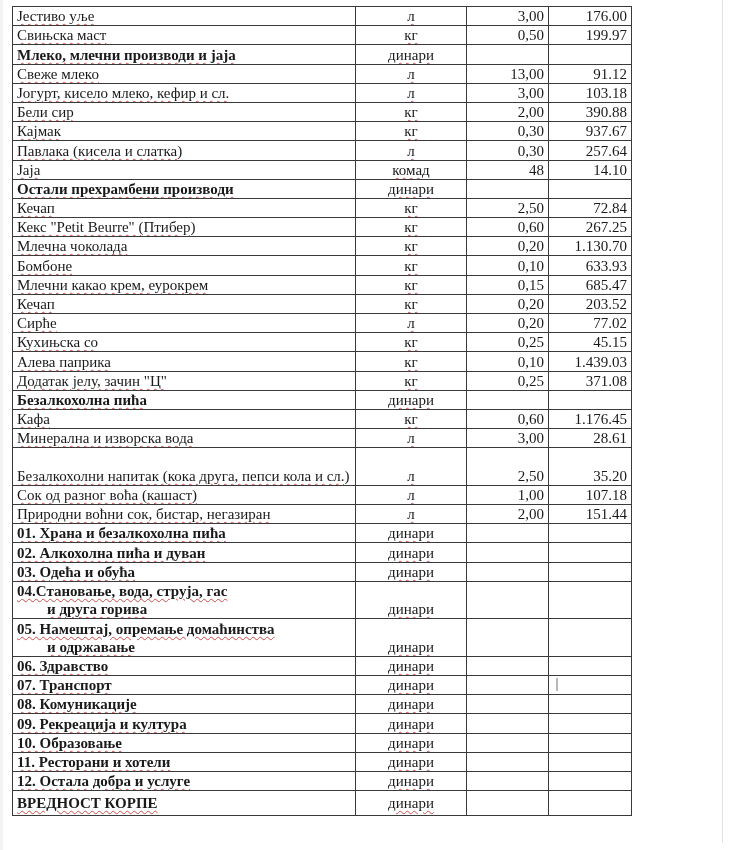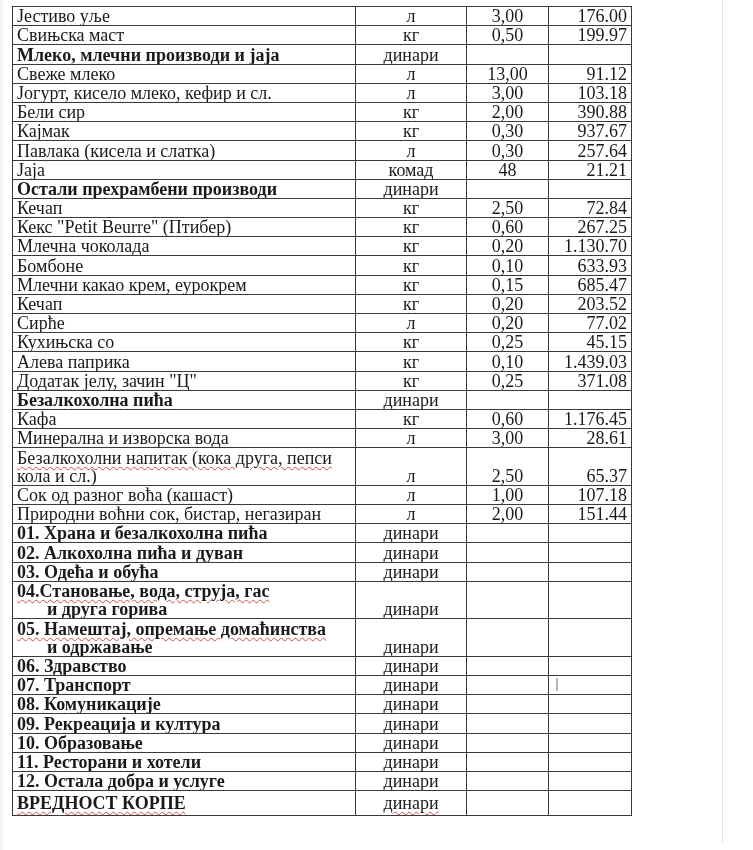--- a/index.html
+++ b/index.html
@@ -1,30 +1,30 @@
 <!DOCTYPE html>
 <html><head>
 <meta charset="utf-8">
 <style>
   html, body { margin: 0; padding: 0; background: #ffffff; }
   body { width: 753px; height: 850px; overflow: hidden; position: relative;
          font-family: "Liberation Serif", serif; color: #1a1a1a; }
   .page-edge { position: absolute; left: 0; top: 0; width: 3px; height: 850px; background: #f3f3f3; }
   .right-edge { position: absolute; left: 722px; top: 0; width: 1px; height: 843px; background: #e2e2e2; }
   table.basket { position: absolute; left: 12px; top: 6px; border-collapse: collapse;
-                 table-layout: fixed; width: 620px; font-size: 18px; }
+                 table-layout: fixed; width: 620px; font-size: 15px; }
   table.basket td { border: 1px solid #3a3a3a; padding: 0 4px; height: 18.2px; line-height: 17px;
                     vertical-align: bottom; white-space: nowrap; overflow: hidden; }
   col.c-name { width: 343px; }
   col.c-unit { width: 111px; }
   col.c-qty { width: 82px; }
   col.c-price { width: 83px; }
   td.name { text-align: left; }
   td.unit { text-align: center; }
-  td.qty { text-align: center; }
+  td.qty { text-align: right; }
   td.price { text-align: right; }
   td.total { text-align: right; border-right: 1px solid #3a3a3a; }
   tr.bold td { font-weight: bold; }
   tr.bold td.unit { font-weight: normal; }
   tr.two td { height: 36.5px; }
   tr.two td.name { white-space: normal; line-height: 18px; }
   tr.last td { height: 24px; vertical-align: middle; margin-top: 33px; }
   .sq { text-decoration: underline wavy #d24a4a; text-decoration-thickness: 1px;
         text-underline-offset: 2px; }
   .indent { display: inline-block; padding-left: 30px; }
@@ -98,21 +98,21 @@
         <td class="name"><span class="sq">Павлака (кисела и слатка)</span></td>
         <td class="unit"><span class="sq">л</span></td>
         <td class="qty">0,30</td>
         <td class="price">257.64</td>
         <td class="total">77.29</td>
       </tr>
       <tr class="">
         <td class="name"><span class="sq">Јаја</span></td>
         <td class="unit"><span class="sq">комад</span></td>
         <td class="qty">48</td>
-        <td class="price">21.21</td>
+        <td class="price">14.10</td>
         <td class="total">676.76</td>
       </tr>
       <tr class="bold">
         <td class="name"><span class="sq">Остали прехрамбени производи</span></td>
         <td class="unit"><span class="sq">динари</span></td>
         <td class="qty"></td>
         <td class="price"></td>
         <td class="total">1.038.88</td>
       </tr>
       <tr class="">
@@ -203,21 +203,21 @@
         <td class="name"><span class="sq">Минерална и изворска вода</span></td>
         <td class="unit"><span class="sq">л</span></td>
         <td class="qty">3,00</td>
         <td class="price">28.61</td>
         <td class="total">85.83</td>
       </tr>
       <tr class="two">
         <td class="name"><span class="sq">Безалкохолни напитак (кока друга, пепси кола и сл.)</span></td>
         <td class="unit"><span class="sq">л</span></td>
         <td class="qty">2,50</td>
-        <td class="price">65.37</td>
+        <td class="price">35.20</td>
         <td class="total">163.43</td>
       </tr>
       <tr class="">
         <td class="name"><span class="sq">Сок од разног воћа (кашаст)</span></td>
         <td class="unit"><span class="sq">л</span></td>
         <td class="qty">1,00</td>
         <td class="price">107.18</td>
         <td class="total">107.18</td>
       </tr>
       <tr class="">

